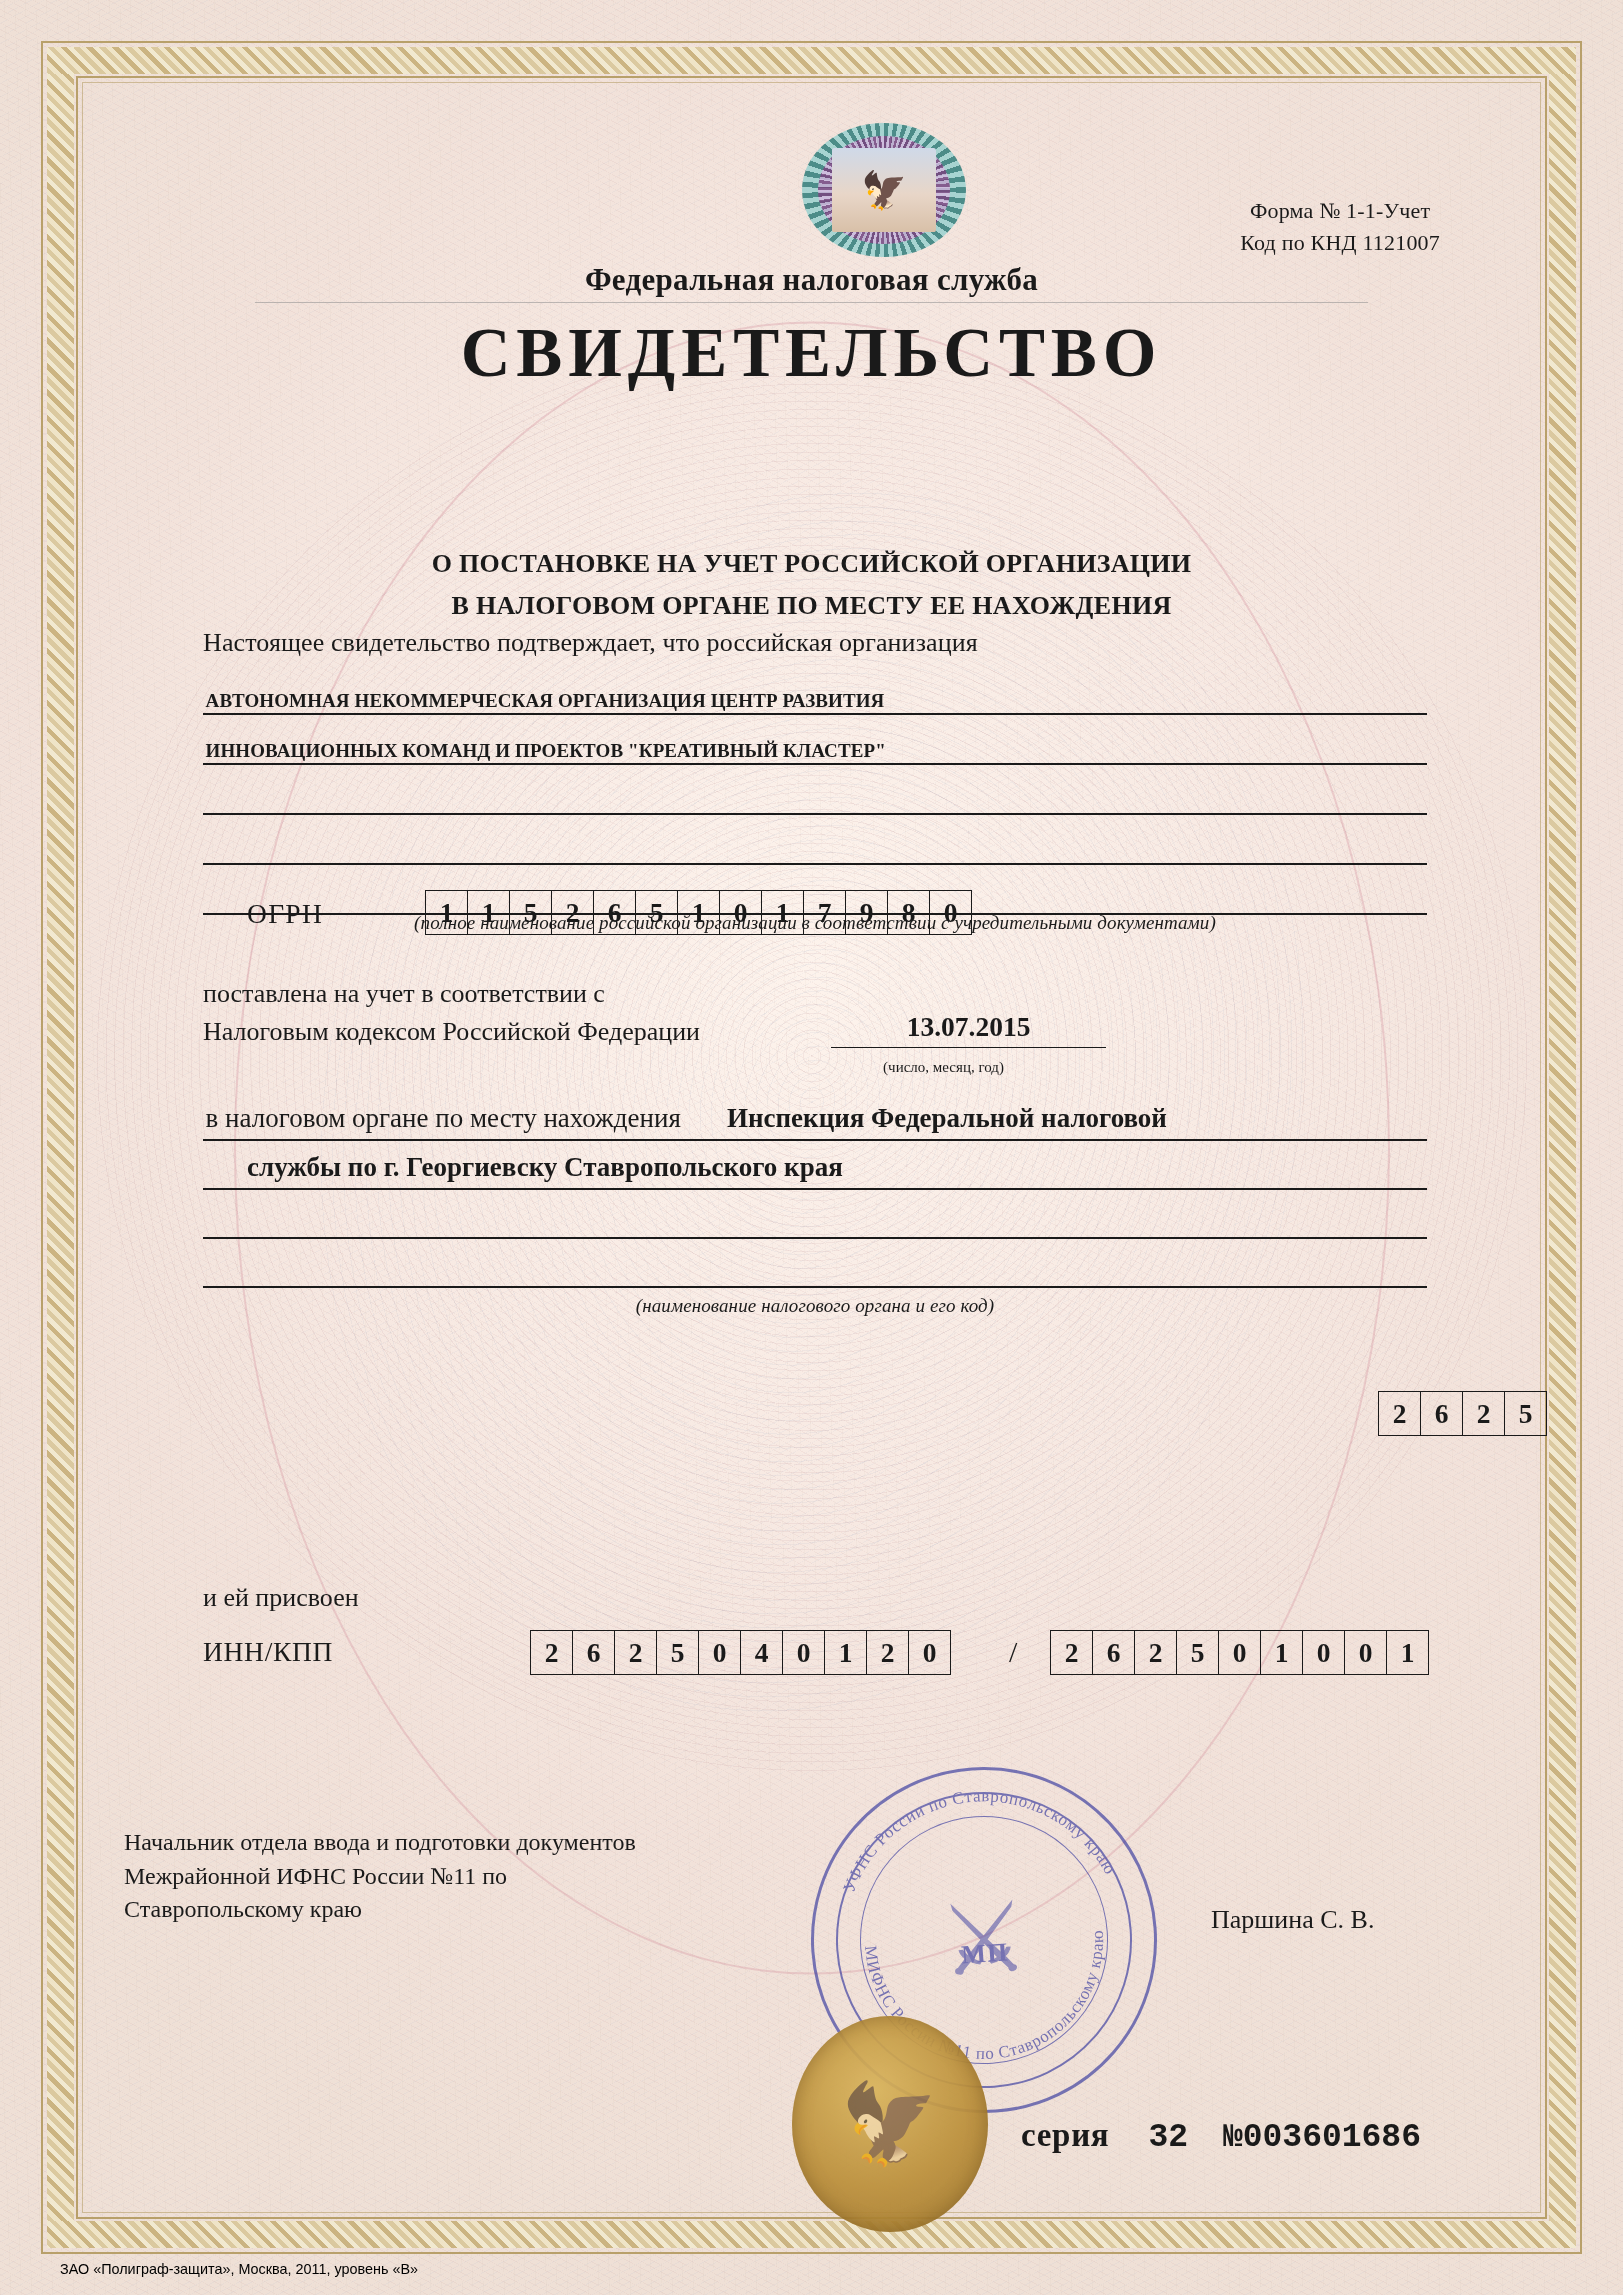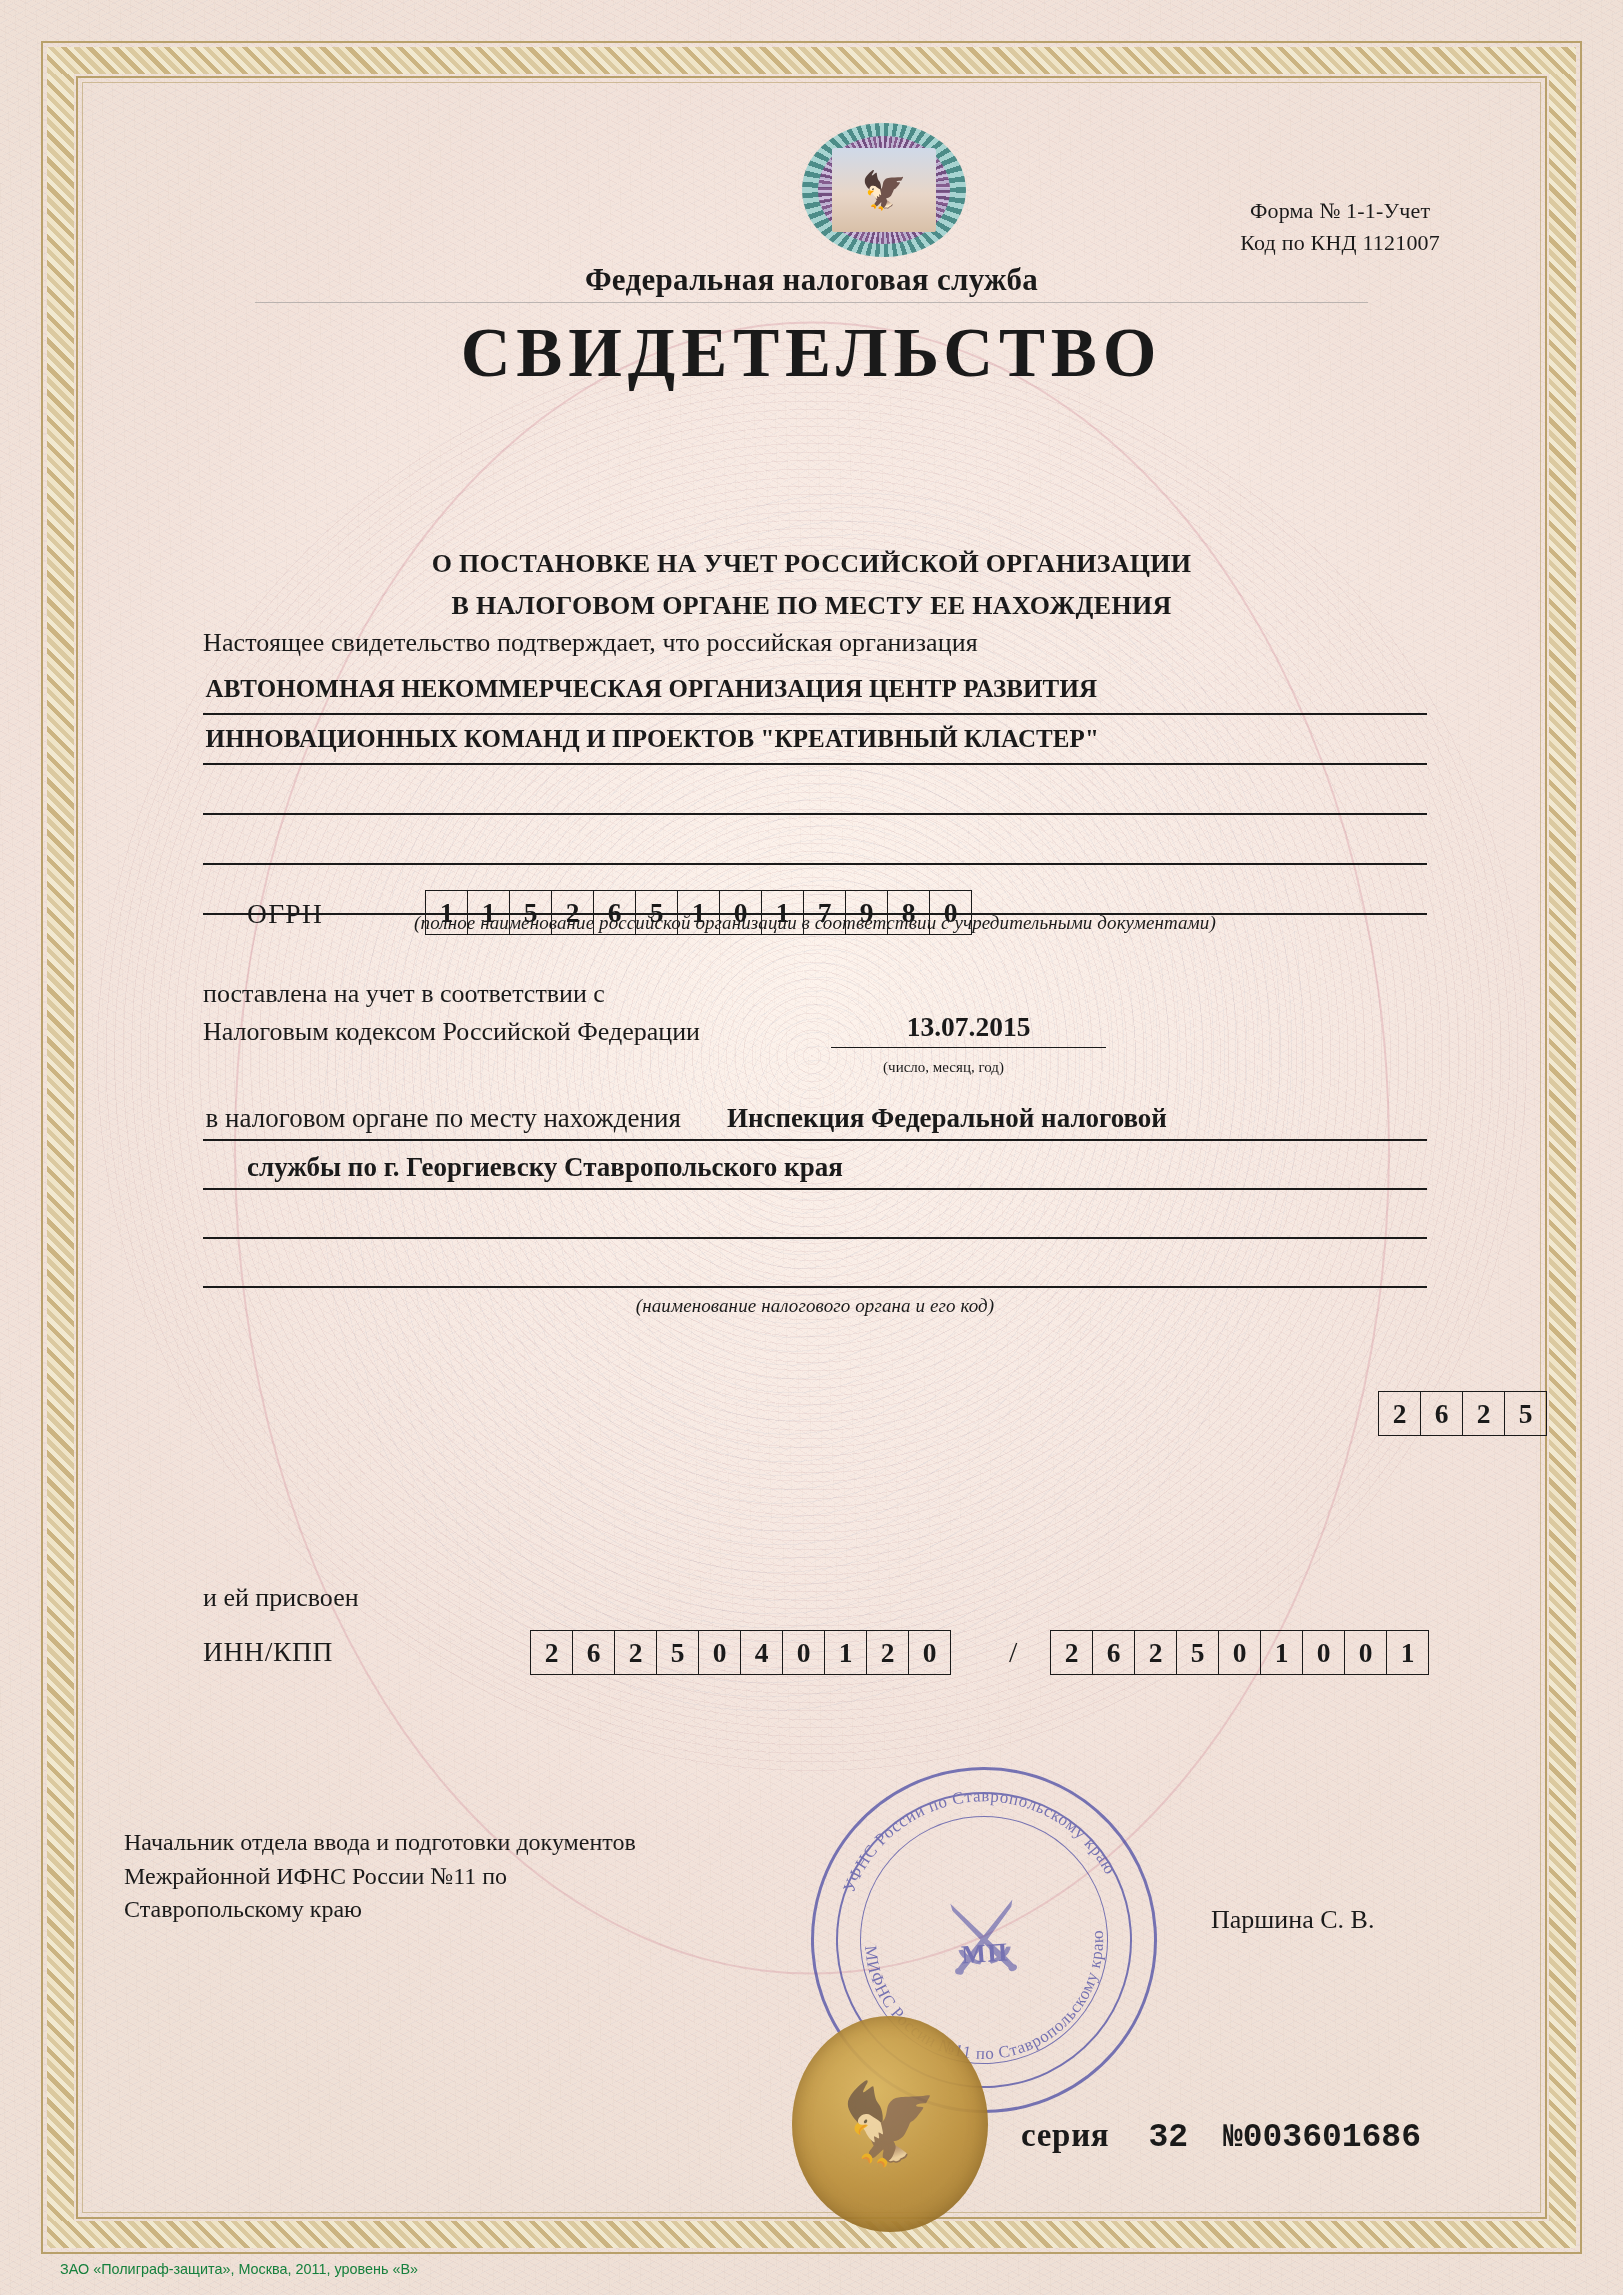--- a/index.html
+++ b/index.html
@@ -211,22 +211,22 @@
   
   .name-block { position: absolute; left: 105px; top: 567px; width: 1224px; }
   .name-line {
     position: relative;
     height: 48px;
     border-bottom: 2px solid #1a1a1a;
   }
   .name-line span {
     position: absolute;
     left: 2.6px;
-    bottom: 10px;
-    font-size: 25px;
+    bottom: 1px;
+    font-size: 19px;
     font-weight: bold;
     letter-spacing: 0.1px;
     white-space: nowrap;
   }
   .caption {
     position: absolute;
     width: 100%;
     text-align: center;
     font-size: 19px;
     font-style: italic;
@@ -421,21 +421,21 @@
     font-family: "Liberation Mono", monospace;
     font-weight: bold;
     letter-spacing: 0px;
   }
 
   .footer-note {
     position: absolute;
     left: 60px;
     bottom: 18.3px;
     font-size: 14.4px;
-    color: #15803d;
+    color: #000000;
     font-family: "Liberation Sans", sans-serif;
   }
 </style>
 </head>
 <body>
 
 <div class="page">
 
   <div class="bg-base"></div>
   <div class="bg-wave"></div>

